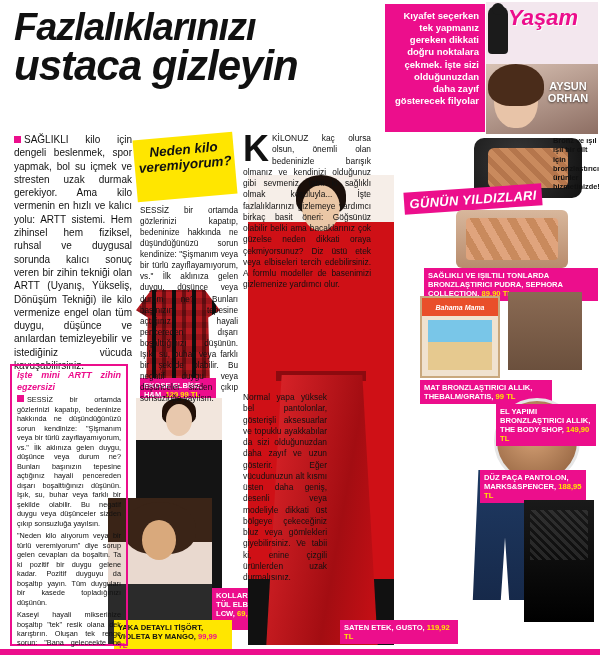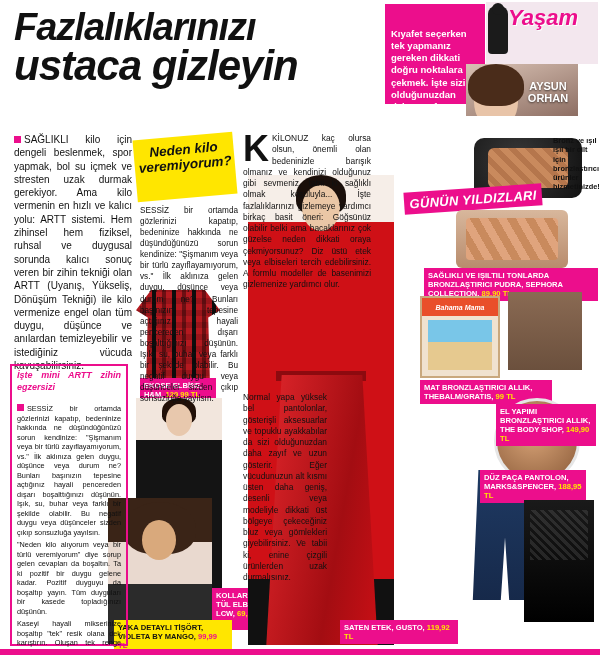--- a/index.html
+++ b/index.html
@@ -18,24 +18,25 @@
     font-weight:bold; font-style:italic;
     color:#111;
     line-height:0.92;
     letter-spacing:-1px;
   }
   .headline .l1 { font-size:38px; display:block; }
   .headline .l2 { font-size:42px; display:block; margin-top:2px; }
 
   
   .topbox {
-    position:absolute; left:385px; top:4px; width:100px; height:100px;
+    position:absolute; left:385px; top:4px; width:100px; height:128px;
     background:#ec0e8c; color:#fff;
     font-size:9.5px; font-weight:bold; line-height:1.28;
-    padding:24px 6px 4px 6px;
+    padding:6px 6px 4px 6px;
+    text-align:right;
   }
 
   
   .logoblock {
     position:absolute; left:486px; top:2px; width:112px; height:62px;
     background:#f3e7ee;
     overflow:hidden;
   }
   .logoblock .ys1 {
     position:absolute; left:22px; top:3px;
@@ -51,21 +52,21 @@
     position:absolute; left:2px; top:4px; width:20px; height:48px;
     background:#1b1b1b; border-radius:8px 8px 4px 4px;
   }
   .logoblock .figure::after{
     content:""; position:absolute; left:4px; top:-3px; width:12px; height:12px;
     background:#1b1b1b; border-radius:50%;
   }
 
   
   .aysun {
-    position:absolute; left:466px; top:64px; width:112px; height:52px;
+    position:absolute; left:486px; top:64px; width:112px; height:70px;
     background:linear-gradient(160deg,#d9c2b4,#8d6e63);
     overflow:hidden;
   }
   .aysun .face {
     position:absolute; left:8px; top:6px; width:44px; height:58px;
     background:#e8c4a8; border-radius:50% 50% 45% 45%;
   }
   .aysun .hair {
     position:absolute; left:2px; top:0px; width:56px; height:42px;
     background:#4a2c1a; border-radius:50% 50% 40% 40%;
@@ -150,21 +151,21 @@
 
   
   .boxart {
     position:absolute; left:10px; top:364px; width:118px; height:282px;
     border:2px solid #ec0e8c;
     padding:4px 5px;
     font-size:7.3px; line-height:1.3; color:#111; text-align:justify;
   }
   .boxart .hd {
     color:#ec0e8c; font-weight:bold; font-size:9px; font-style:italic;
-    display:block; margin-bottom:11px;
+    display:block; margin-bottom:2px;
   }
   .boxart p { margin-bottom:3px; }
 
   
   .img { position:absolute; overflow:hidden; }
 
   
   .plaid {
     left:136px; top:290px; width:84px; height:92px;
     background:

